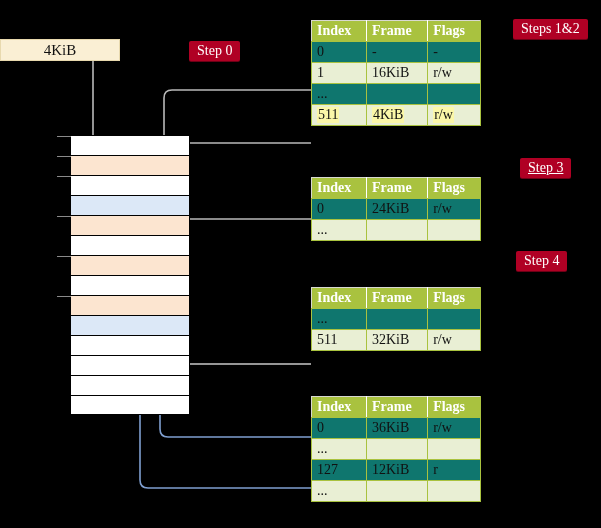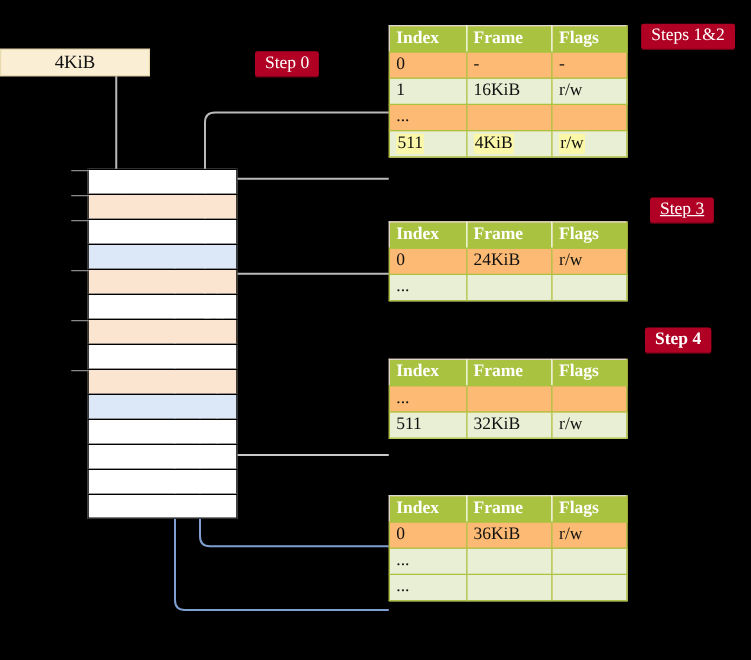--- a/index.html
+++ b/index.html
@@ -17,46 +17,46 @@
     font-size:15px; color:#111; box-sizing:border-box;
   }
 
   
   .badge{
     background:#b00024; color:#fff; font-size:14px;
     padding:2px 8px 3px 8px; border-radius:2px;
     white-space:nowrap; line-height:1.1;
     box-shadow:0 1px 0 #6d0016;
   }
-  #badge-step0{left:204px; top:41px;}
+  #badge-step0{left:189px; top:41px;}
   #badge-steps12{left:513px; top:19px;}
   #badge-step3{left:520px; top:158px;text-decoration:underline;}
-  #badge-step4{left:516px; top:262px;font-weight:bold;}
+  #badge-step4{left:516px; top:251px;}
 
   
   #mem-col{left:70px; top:135px; width:120px; height:280px;}
   .mem-cell{
     position:absolute; left:0; width:120px; height:20px;
     box-sizing:border-box;
     border-left:1px solid #000; border-right:1px solid #000;
     border-top:1px solid #000;
     background:#ffffff;
   }
   .mem-cell.last{border-bottom:1px solid #000;}
   .mem-cell.orange{background:#fce5d0;}
   .mem-cell.blue{background:#dce8f7;}
 
   
   .tick{position:absolute; left:-14px; width:14px; height:0;
         border-top:1px solid #8a8a8a;}
 
   
   .ptable{
-    position:absolute; width:191px; border-collapse:collapse;
-    background:#fdba74; font-size:14px; color:#111;
+    position:absolute; width:170px; border-collapse:collapse;
+    background:#0f766e; font-size:14px; color:#111;
     border:1px solid #d8d8d0;
     padding-left:28px;
   }
   .ptable th{
     background:#a9c23f; color:#ffffff; font-weight:bold;
     text-align:left; padding:2px 5px; font-size:14px;
     border-right:1px solid #fff; border-bottom:1px solid #a9c23f;
     white-space:nowrap;
   }
   .ptable th:last-child{border-right:1px solid #a9c23f;margin-left:37px;}
@@ -227,19 +227,24 @@
       <tr>
         <td class="c0">0</td>
         <td class="c1">36KiB</td>
         <td class="c2">r/w</td>
       </tr>
       <tr class="alt">
         <td class="c0">...</td>
         <td class="c1"></td>
         <td class="c2"></td>
       </tr>
+      <tr>
+        <td class="c0">127</td>
+        <td class="c1">12KiB</td>
+        <td class="c2">r</td>
+      </tr>
       <tr class="alt">
         <td class="c0">...</td>
         <td class="c1"></td>
         <td class="c2"></td>
       </tr>
     </tbody>
   </table>
 
 </body></html>

